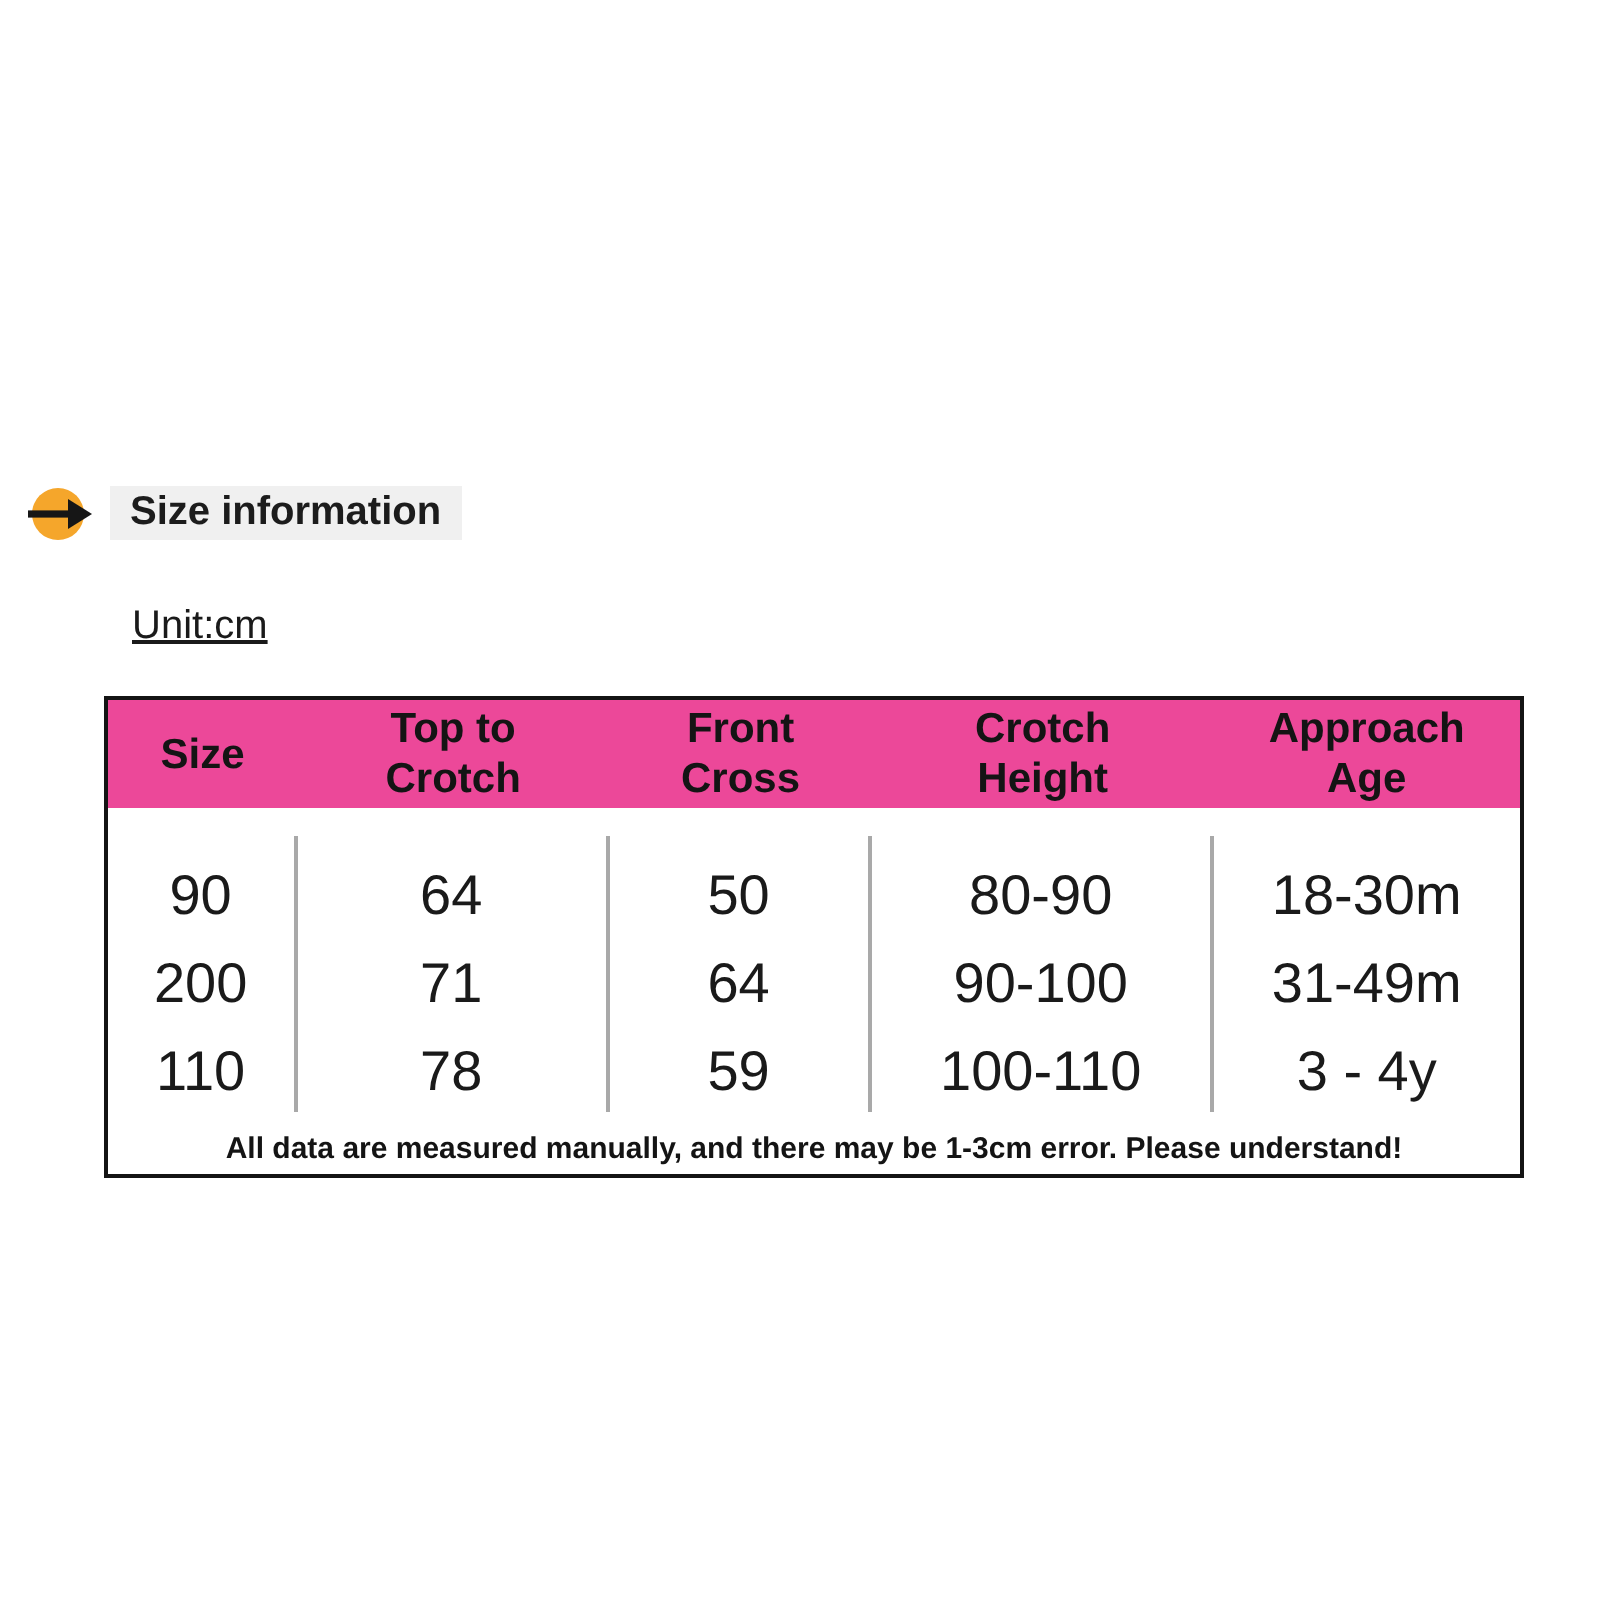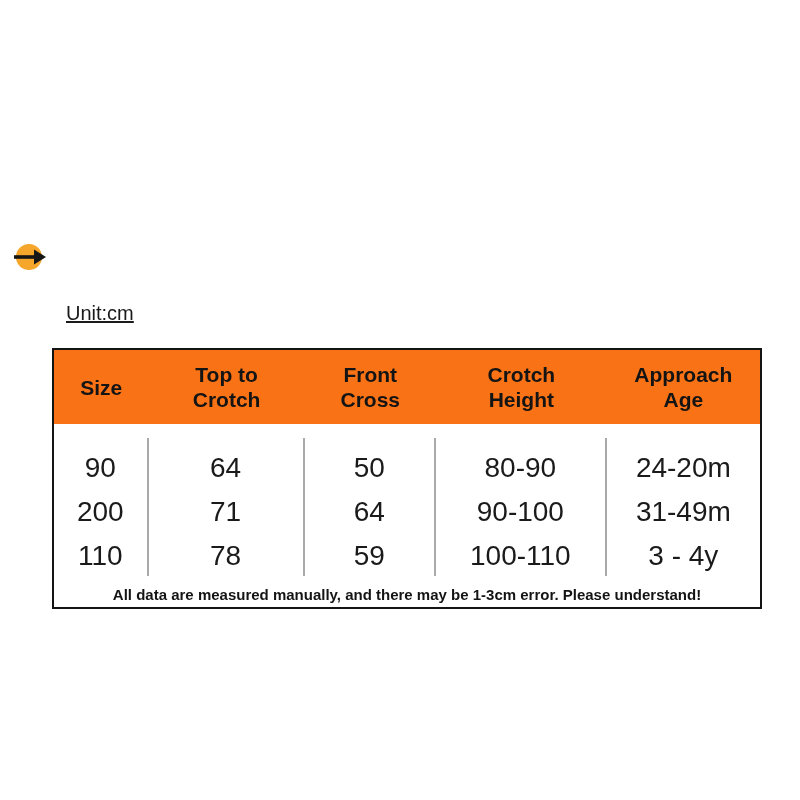--- a/index.html
+++ b/index.html
@@ -51,22 +51,22 @@
   .size-table {
     position: absolute;
     left: 52px;
     top: 348px;
     width: 710px;
     border: 2px solid #141414;
     background: #ffffff;
   }
   .header-row {
     display: flex;
-    height: 74px;
-    background: #f97316;
+    height: 54px;
+    background: #ec4899;
   }
   .h-cell {
     display: flex;
     align-items: center;
     justify-content: center;
     text-align: center;
     font-size: 21px;
     font-weight: 700;
     line-height: 25px;
     color: #141414;
@@ -114,20 +114,21 @@
 <div class="canvas">
 
   <div class="icon-wrap">
     <svg width="34" height="30" viewBox="0 0 34 30" aria-hidden="true">
       <circle cx="15" cy="15" r="13" fill="#f5a62b"></circle>
       <rect x="0" y="13.2" width="22" height="3.6" fill="#161616"></rect>
       <polygon points="20,7.5 32,15 20,22.5" fill="#161616"></polygon>
     </svg>
   </div>
 
+  <div class="section-label">Size information</div>
 
   <div class="unit-label">Unit:cm</div>
 
   <div class="size-table">
 
     <div class="header-row">
       <div class="h-cell c1">
         <span>Size</span>
       </div>
       <div class="h-cell c2">
@@ -159,21 +160,21 @@
         <div class="b-cell first">50</div>
         <div class="b-cell">64</div>
         <div class="b-cell">59</div>
       </div>
       <div class="b-col divided c4">
         <div class="b-cell first">80-90</div>
         <div class="b-cell">90-100</div>
         <div class="b-cell">100-110</div>
       </div>
       <div class="b-col c5">
-        <div class="b-cell first">24-20m</div>
+        <div class="b-cell first">18-30m</div>
         <div class="b-cell">31-49m</div>
         <div class="b-cell">3 - 4y</div>
       </div>
     </div>
 
     <div class="note-row">All data are measured manually, and there may be 1-3cm error. Please understand!</div>
 
   </div>
 
 </div>

